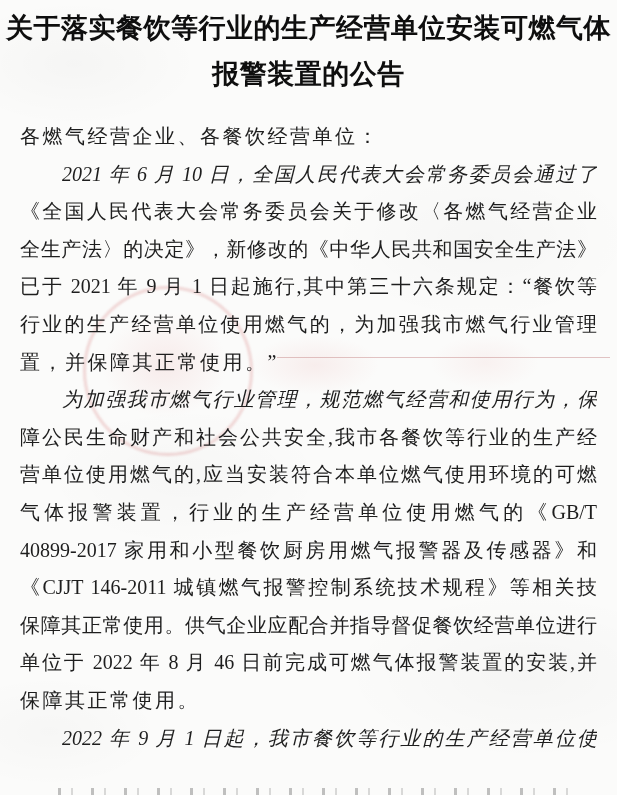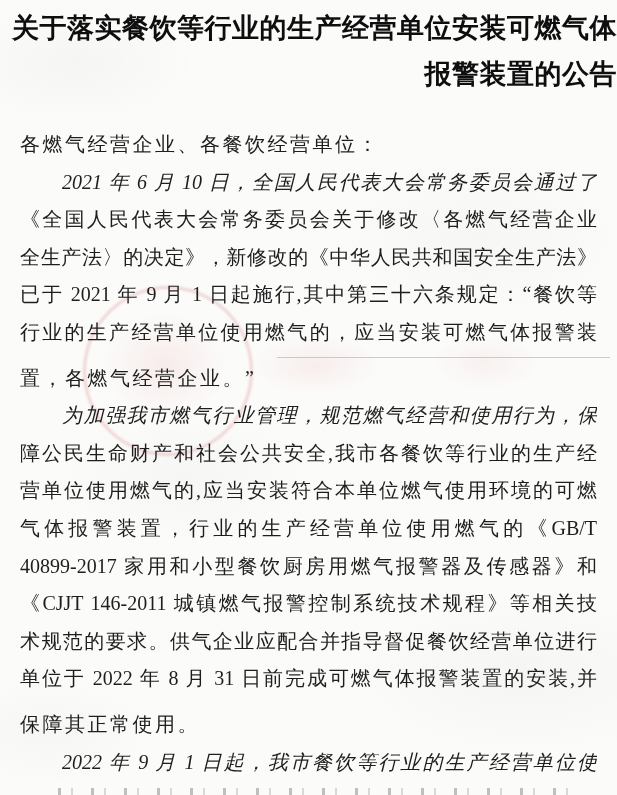--- a/index.html
+++ b/index.html
@@ -17,21 +17,21 @@
     background-image:
       radial-gradient(ellipse 180px 90px at 12% 8%, rgba(0,0,0,0.025), transparent 70%),
       radial-gradient(ellipse 220px 120px at 78% 30%, rgba(0,0,0,0.02), transparent 70%),
       radial-gradient(ellipse 200px 100px at 30% 60%, rgba(0,0,0,0.02), transparent 70%),
       radial-gradient(ellipse 260px 120px at 85% 85%, rgba(0,0,0,0.025), transparent 70%),
       radial-gradient(ellipse 160px 80px at 8% 92%, rgba(0,0,0,0.02), transparent 70%);
   }
   .title {
     position: absolute;
     top: 5px; left: 0; right: 0;
-    text-align: right;
+    text-align: center;
     font-weight: bold;
     font-size: 27px;
     line-height: 46px;
     letter-spacing: 0.5px;
     color: #0e0e0e;
   }
   .doc-body {
     position: absolute;
     top: 118px; left: 20px;
     width: 577px;
@@ -41,21 +41,20 @@
     height: 37.6px;
     line-height: 37.6px;
     overflow: hidden;
     text-align: justify;
     text-align-last: justify;
     color: #1e1e1e;
   }
   .line.no-fill {
     text-align-last: left;
     letter-spacing: 2.5px;
-    margin-top: 8px;
   }
   .line.indent { text-indent: 42px; font-style: italic; }
 
   
   .seal {
     position: absolute;
     left: 83px; top: 286px;
     width: 164px; height: 164px;
     border: 3px solid rgba(214, 130, 130, 0.30);
     border-radius: 50%;
@@ -111,29 +110,29 @@
     <div>关于落实餐饮等行业的生产经营单位安装可燃气体</div>
     <div>报警装置的公告</div>
   </div>
 
   <div class="doc-body" id="doc-body">
       <div class="line no-fill">各燃气经营企业、各餐饮经营单位：</div>
       <div class="line indent">2021 年 6 月 10 日，全国人民代表大会常务委员会通过了</div>
       <div class="line">《全国人民代表大会常务委员会关于修改〈各燃气经营企业</div>
       <div class="line">全生产法〉的决定》，新修改的《中华人民共和国安全生产法》</div>
       <div class="line">已于 2021 年 9 月 1 日起施行,其中第三十六条规定：“餐饮等</div>
-      <div class="line">行业的生产经营单位使用燃气的，应当安装可燃气体报警装</div>
-      <div class="line no-fill">置，各燃气经营企业。”</div>
+      <div class="line">行业的生产经营单位使用燃气的，为加强我市燃气行业管理</div>
+      <div class="line no-fill">置，并保障其正常使用。”</div>
       <div class="line indent">为加强我市燃气行业管理，规范燃气经营和使用行为，保</div>
       <div class="line">障公民生命财产和社会公共安全,我市各餐饮等行业的生产经</div>
       <div class="line">营单位使用燃气的,应当安装符合本单位燃气使用环境的可燃</div>
       <div class="line">气体报警装置，行业的生产经营单位使用燃气的《GB/T</div>
       <div class="line">40899-2017 家用和小型餐饮厨房用燃气报警器及传感器》和</div>
       <div class="line">《CJJT 146-2011 城镇燃气报警控制系统技术规程》等相关技</div>
-      <div class="line">术规范的要求。供气企业应配合并指导督促餐饮经营单位进行</div>
-      <div class="line">单位于 2022 年 8 月 31 日前完成可燃气体报警装置的安装,并</div>
+      <div class="line">保障其正常使用。供气企业应配合并指导督促餐饮经营单位进行</div>
+      <div class="line">单位于 2022 年 8 月 46 日前完成可燃气体报警装置的安装,并</div>
       <div class="line no-fill">保障其正常使用。</div>
       <div class="line indent">2022 年 9 月 1 日起，我市餐饮等行业的生产经营单位使</div>
     </div>
 
   <div class="cutoff-fragments"></div>
 
 </div>
 
 </body></html>

